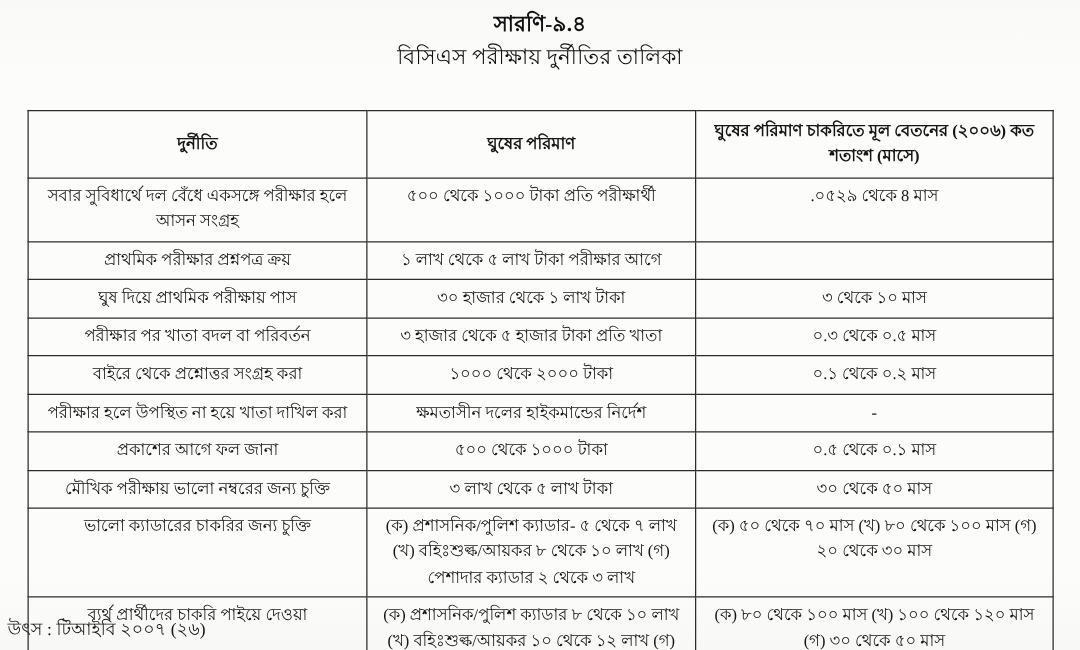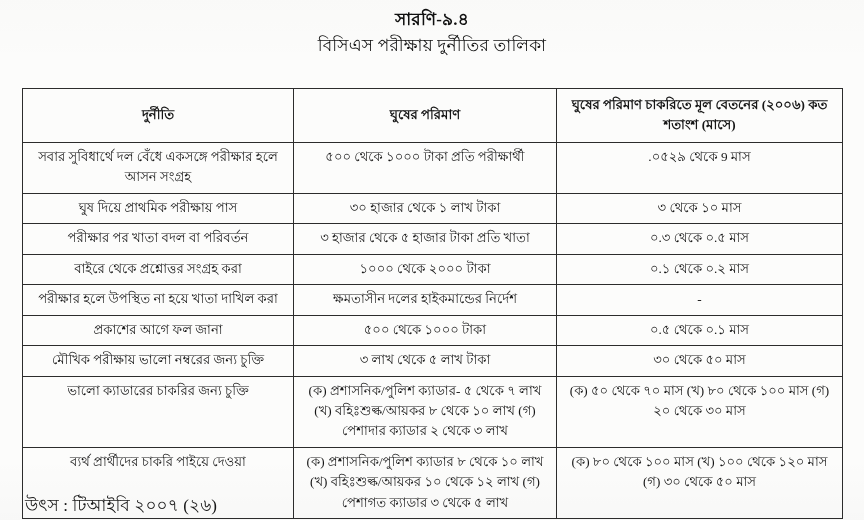--- a/index.html
+++ b/index.html
@@ -78,23 +78,23 @@
     height: 38px;
     vertical-align: middle;
   }
   col.c1 { width: 271px; }
   col.c2 { width: 263px; }
   col.c3 { width: 286px; }
 
   
   .source-note {
     position: absolute;
-    left: 25px;
+    left: 6px;
     top: 492px;
-    font-size: 17px;
+    font-size: 14px;
     color: #161616;
     letter-spacing: 0.1px;
   }
 </style>
 </head>
 <body>
 
 <div class="page">
 
   <div class="title-block">
@@ -113,21 +113,26 @@
         <tr>
           <th>দুর্নীতি</th>
           <th>ঘুষের পরিমাণ</th>
           <th>ঘুষের পরিমাণ চাকরিতে মূল বেতনের (২০০৬) কত শতাংশ (মাসে)</th>
         </tr>
       </thead>
       <tbody id="table-body">
           <tr>
             <td>সবার সুবিধার্থে দল বেঁধে একসঙ্গে পরীক্ষার হলে আসন সংগ্রহ</td>
             <td>৫০০ থেকে ১০০০ টাকা প্রতি পরীক্ষার্থী</td>
-            <td>.০৫২৯ থেকে 9 মাস</td>
+            <td>.০৫২৯ থেকে 8 মাস</td>
+          </tr>
+          <tr>
+            <td>প্রাথমিক পরীক্ষার প্রশ্নপত্র ক্রয়</td>
+            <td>১ লাখ থেকে ৫ লাখ টাকা পরীক্ষার আগে</td>
+            <td></td>
           </tr>
           <tr>
             <td>ঘুষ দিয়ে প্রাথমিক পরীক্ষায় পাস</td>
             <td>৩০ হাজার থেকে ১ লাখ টাকা</td>
             <td>৩ থেকে ১০ মাস</td>
           </tr>
           <tr>
             <td>পরীক্ষার পর খাতা বদল বা পরিবর্তন</td>
             <td>৩ হাজার থেকে ৫ হাজার টাকা প্রতি খাতা</td>
             <td>০.৩ থেকে ০.৫ মাস</td>

